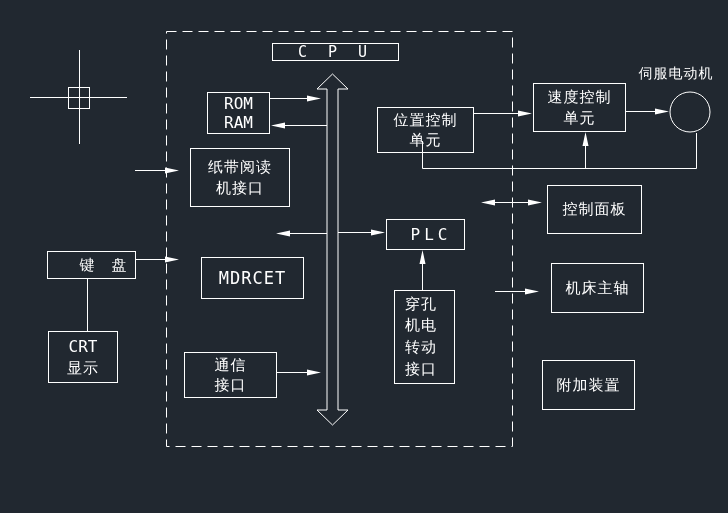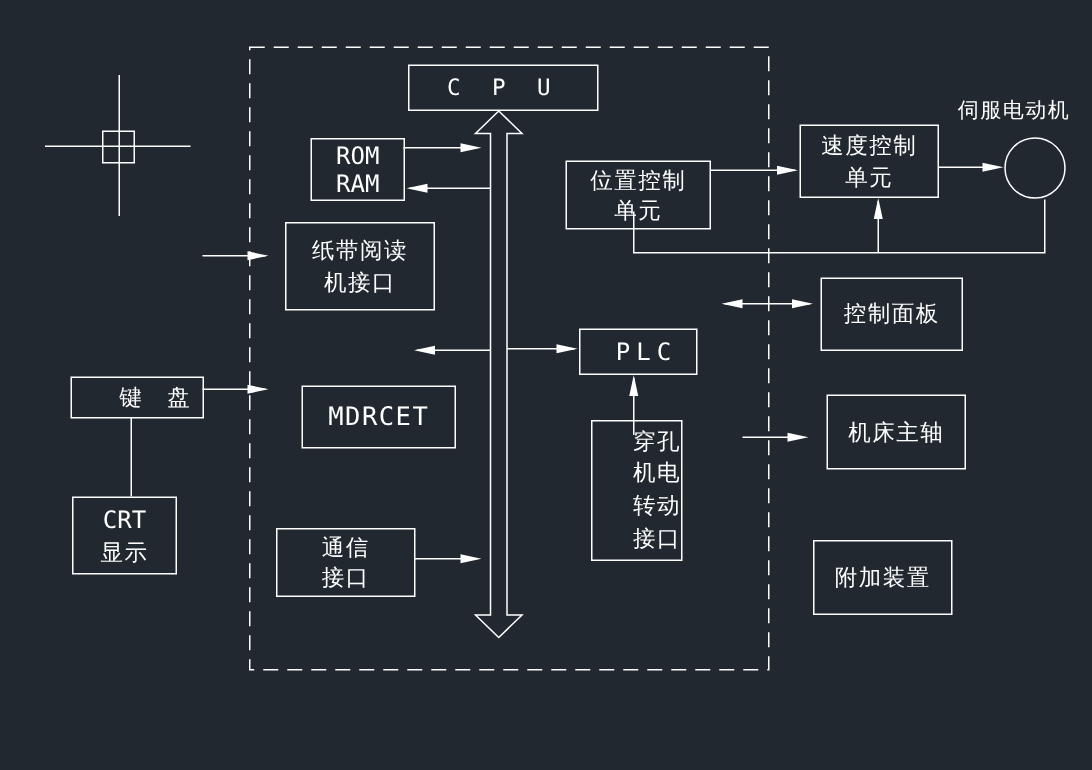--- a/index.html
+++ b/index.html
@@ -78,21 +78,21 @@
       <polygon points="669,111.5 655,108.5 655,114.5"></polygon>
       <polygon points="481,202.5 495,199.5 495,205.5"></polygon>
       <polygon points="542,202.5 528,199.5 528,205.5"></polygon>
       <polygon points="539,291.5 525,288.5 525,294.5"></polygon>
       <polygon points="585.5,132 582.5,146 588.5,146"></polygon>
     </g>
 
     <circle cx="690" cy="112" r="20" fill="none" stroke="#ffffff" stroke-width="1"></circle>
   </svg>
 
-  <div class="box lat" style="left:272px;top:43px;width:127px;height:31px;letter-spacing:6px;font-size:15px;">
+  <div class="box lat" style="left:272px;top:43px;width:127px;height:18px;letter-spacing:6px;font-size:15px;">
     <div>C P U</div>
   </div>
 
   <div class="box cn" style="left:190px;top:148px;width:100px;height:59px;">
     <div>纸带阅读</div>
     <div>机接口</div>
   </div>
 
   <div class="box lat" style="left:207px;top:92px;width:63px;height:42px;line-height:1.2;">
     <div>ROM</div>
@@ -115,21 +115,21 @@
 
   <div class="box cn" style="left:184px;top:352px;width:93px;height:46px;">
     <div>通信</div>
     <div>接口</div>
   </div>
 
   <div class="box lat" style="left:386px;top:219px;width:79px;height:31px;letter-spacing:4px;padding-left:11px;">
     <div>PLC</div>
   </div>
 
-  <div class="box cn left-align" style="left:394px;top:280px;width:61px;height:94px;padding-left:10px;line-height:1.45;align-items:flex-end;">
+  <div class="box cn left-align" style="left:394px;top:290px;width:61px;height:94px;padding-left:10px;line-height:1.45;">
     <div>穿孔</div>
     <div>机电</div>
     <div>转动</div>
     <div>接口</div>
   </div>
 
   <div class="box cn" style="left:377px;top:95px;width:97px;height:46px;margin-top:12px;">
     <div>位置控制</div>
     <div>单元</div>
   </div>

